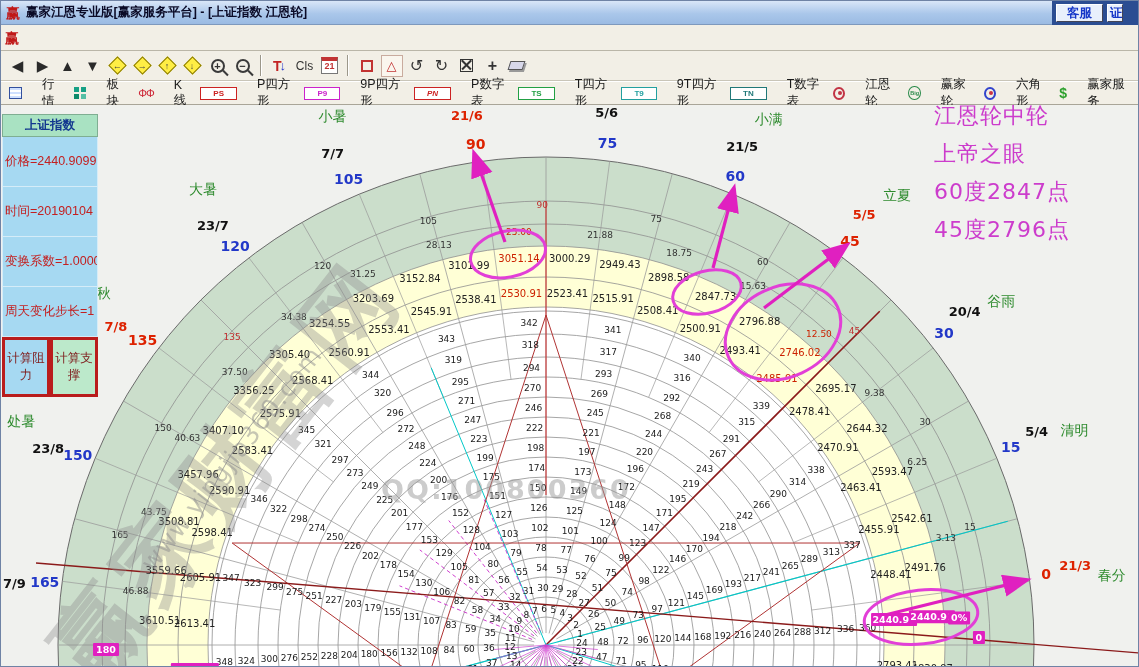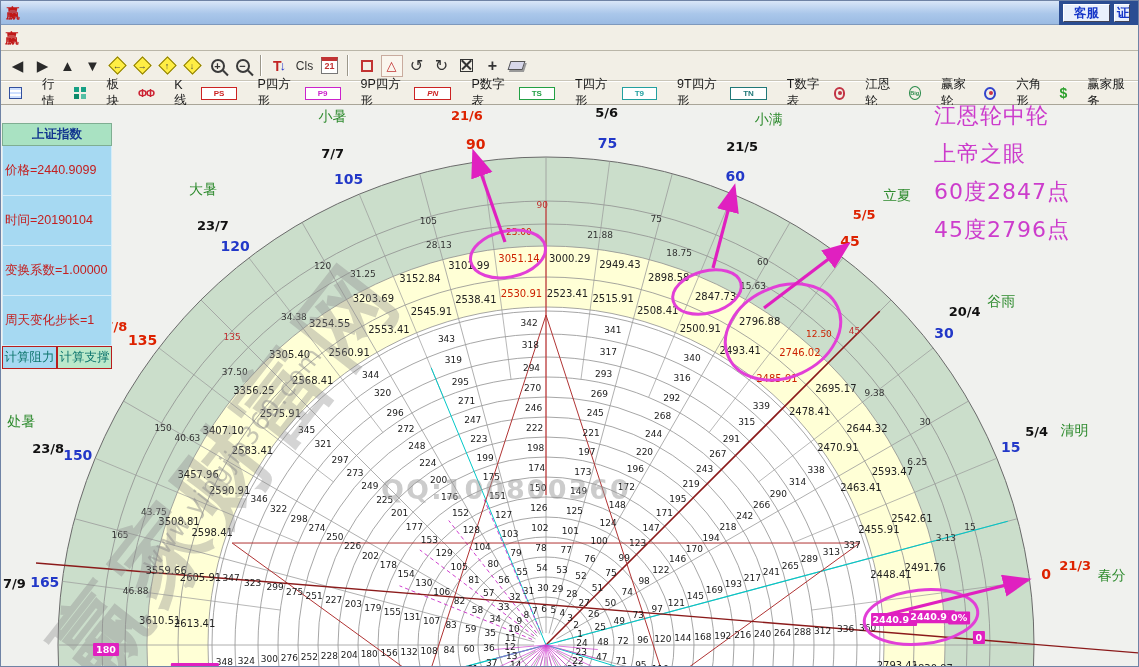--- a/index.html
+++ b/index.html
@@ -1,21 +1,21 @@
 <!DOCTYPE html>
 <html><head>
 <meta charset="utf-8">
 <style>
 *{box-sizing:border-box;margin:0;padding:0}
 body{background:#d4d0c8;font-family:"Liberation Sans","DejaVu Sans",sans-serif}
 #window{width:1139px;height:667px;border:1px solid #6f83a5;display:flex;flex-direction:column;overflow:hidden;background:#f0f1ee}
 #titlebar{height:24px;flex:0 0 auto;background:linear-gradient(#d9e6f8,#aac7ea 55%,#9bbbe3);display:flex;align-items:center;padding:0 0 0 5px;border-bottom:1px solid #7e99bd}
 .logo{color:#c01818;font-weight:bold;font-size:14px;line-height:16px}
 #title-text{font-size:12.5px;color:#0a0a26;margin-left:6px;font-weight:bold}
-#titlebar-right{margin-left:auto;display:flex;align-items:center;background:#2b4d92;height:24px;padding:2px 8px 2px 4px;gap:4px}
+#titlebar-right{margin-left:auto;display:flex;align-items:center;background:#2b4d92;height:24px;padding:2px 15px 2px 4px;gap:4px}
 .tb-btn{background:#e9f0fc;border:1px solid #fff;border-right-color:#445;border-bottom-color:#445;color:#1536c8;font-size:12.5px;font-weight:bold;padding:1px 10px;line-height:14px;white-space:nowrap}
 .tb-btn.clip{width:16px;padding:1px 2px;overflow:hidden}
 #menubar{height:26px;flex:0 0 auto;background:#f2efe6;border-bottom:1px solid #bab6a8;display:flex;align-items:center;padding:0 4px;font-size:13.5px;color:#101010}
 .menu-item{padding:3px 9px;cursor:default}
 #toolbar1{height:30px;flex:0 0 auto;background:#f2efe6;border-bottom:1px solid #c9c5b8;display:flex;align-items:center;padding:0 4px}
 .tb1{min-width:25px;height:24px;display:flex;align-items:center;justify-content:center;font-size:15px;color:#2a2a2a}
 .sep{width:2px;height:21px;border-left:1px solid #9b978a;border-right:1px solid #fff;margin:0 5px}
 .diamond{width:13px;height:13px;background:#ffee44;border:1px solid #8a7a00;transform:rotate(45deg);display:flex;align-items:center;justify-content:center}
 .diamond>span{transform:rotate(-45deg);font-size:9px;color:#444;font-weight:bold}
 .mag{width:14px;height:14px;border:2px solid #3a3a3a;border-radius:50%;position:relative;display:flex;align-items:center;justify-content:center;font-size:11px;font-weight:bold;color:#333;line-height:10px}
@@ -30,44 +30,45 @@
 .xbox{width:13px;height:13px;border:1.5px solid #333;position:relative}
 .xbox::before,.xbox::after{content:"";position:absolute;left:-1px;top:4px;width:13px;height:1.5px;background:#333}
 .xbox::before{transform:rotate(45deg)}
 .xbox::after{transform:rotate(-45deg)}
 .plus{font-size:16px;font-weight:bold;color:#333;letter-spacing:-2px}
 .eraser{width:15px;height:9px;background:#d8d8ea;border:1px solid #555;transform:skewX(-18deg);box-shadow:2px 2px 0 #999}
 #toolbar2{height:24px;flex:0 0 auto;background:#f2efe6;border-top:1px solid #fff;border-bottom:1px solid #a9a598;display:flex;align-items:center;gap:11px;padding:0 8px;font-size:12.5px;color:#1a1a1a}
 .t2{display:flex;align-items:center;gap:20px;cursor:default}
 .ic-table{width:15px;height:12px;border:1px solid #33509e;background:repeating-linear-gradient(#cfe0ff 0 2px,#fff 2px 4px)}
 .ic-blocks{width:5px;height:5px;background:#16a085;box-shadow:7px 0 0 #16a085,0 7px 0 #0d8a6a,7px 7px 0 #55bfa5;margin:0 8px 7px 0}
-.ic-k{color:#cc2233;font-size:11px;font-weight:bold;letter-spacing:-1px}
+.ic-k{color:#cc2233;font-size:11px;font-weight:normal;letter-spacing:-1px}
 .ic-box{font-size:8px;font-weight:bold;border:1px solid;padding:0 12px;line-height:11px;background:#fff}
 .ic-wheel{width:13px;height:13px;border:2px solid #c23344;border-radius:50%;position:relative}
 .ic-wheel::after{content:"";position:absolute;left:2.5px;top:2.5px;width:4px;height:4px;border-radius:50%;background:#c23344}
 .ic-big{width:14px;height:14px;border:1.5px solid #2a8a4a;border-radius:50%;color:#2a8a4a;font-size:5.5px;display:flex;align-items:center;justify-content:center;font-weight:bold}
 .ic-hex{width:13px;height:13px;border:2px solid #3344cc;border-radius:50%;position:relative}
 .ic-hex::after{content:"";position:absolute;left:2.5px;top:2.5px;width:4px;height:4px;border-radius:50%;background:#cc3344}
 .ic-dollar{color:#2ca02c;font-weight:bold;font-size:14px}
 #chart{position:relative;flex:1;background:#f0f1ee;overflow:hidden}
 #chart svg{position:absolute;left:0;top:0}
-#panel{position:absolute;left:1px;top:18px;width:110px;z-index:5;font-size:12.5px}
+#panel{position:absolute;left:1px;top:9px;width:96px;z-index:5;font-size:12.5px}
 .p-title{background:#a9e2c2;color:#12368f;font-weight:bold;text-align:center;padding:2px 0;border:1px solid #7fae92}
 .p-row{background:#a6d9f2;color:#c32020;padding:16px 2px;border:1px solid #d5ecf8;border-top:none;white-space:nowrap;overflow:hidden}
 .p-btns{display:flex}
-.p-btn{flex:1;text-align:center;padding:2px 0;border:1px solid #b91c1c;background:#a6d9f2;color:#0f766e;cursor:default}
+.p-btn{flex:1;text-align:center;padding:10px 0;border:3px solid #b91c1c;background:#a6d9f2;color:#7f1d1d;cursor:default}
 .p-btn.g{background:#bce9cb}
 svg text{font-family:"DejaVu Sans","Liberation Sans",sans-serif}
 </style>
 </head>
 <body>
 
 <div id="window">
   <div id="titlebar">
     <span class="logo">赢</span>
+    <span id="title-text">赢家江恩专业版[赢家服务平台] - [上证指数 江恩轮]</span>
     <div id="titlebar-right">
       <button class="tb-btn">客服</button>
       <button class="tb-btn clip">证</button>
     </div>
   </div>
   <div id="menubar">
     <span class="logo">赢</span>
   </div>
   <div id="toolbar1">
       <div class="tb1">◀</div>

